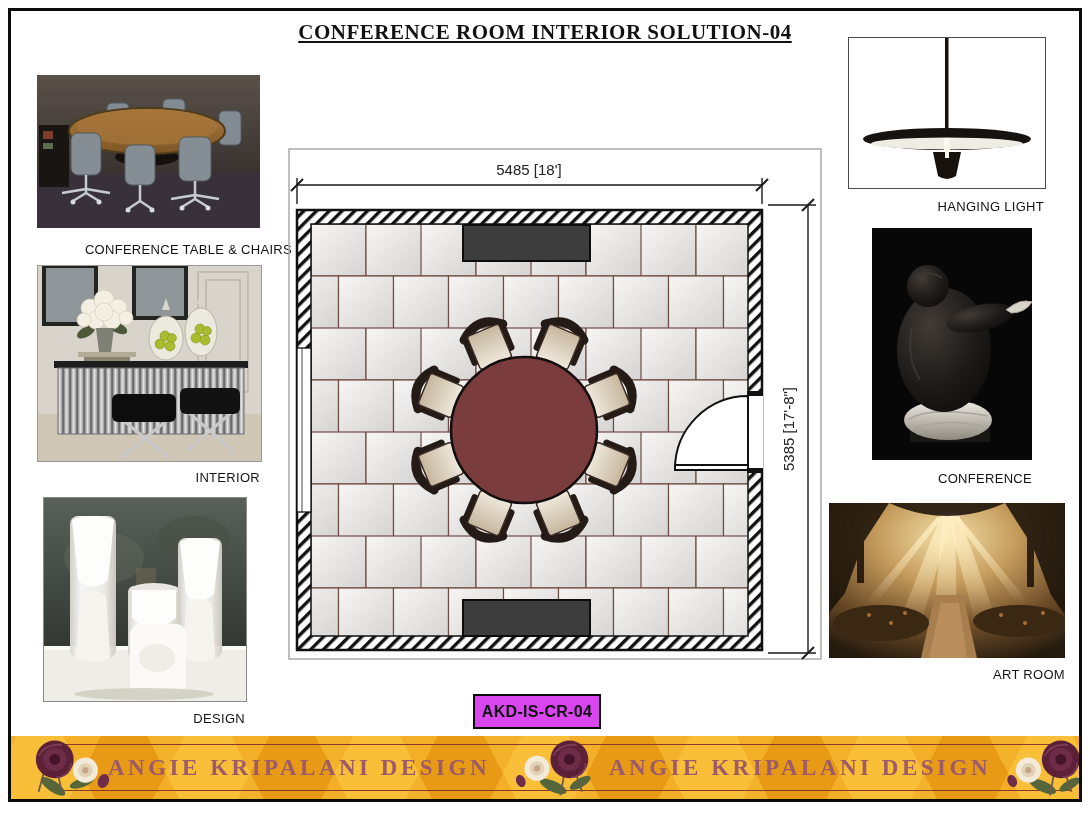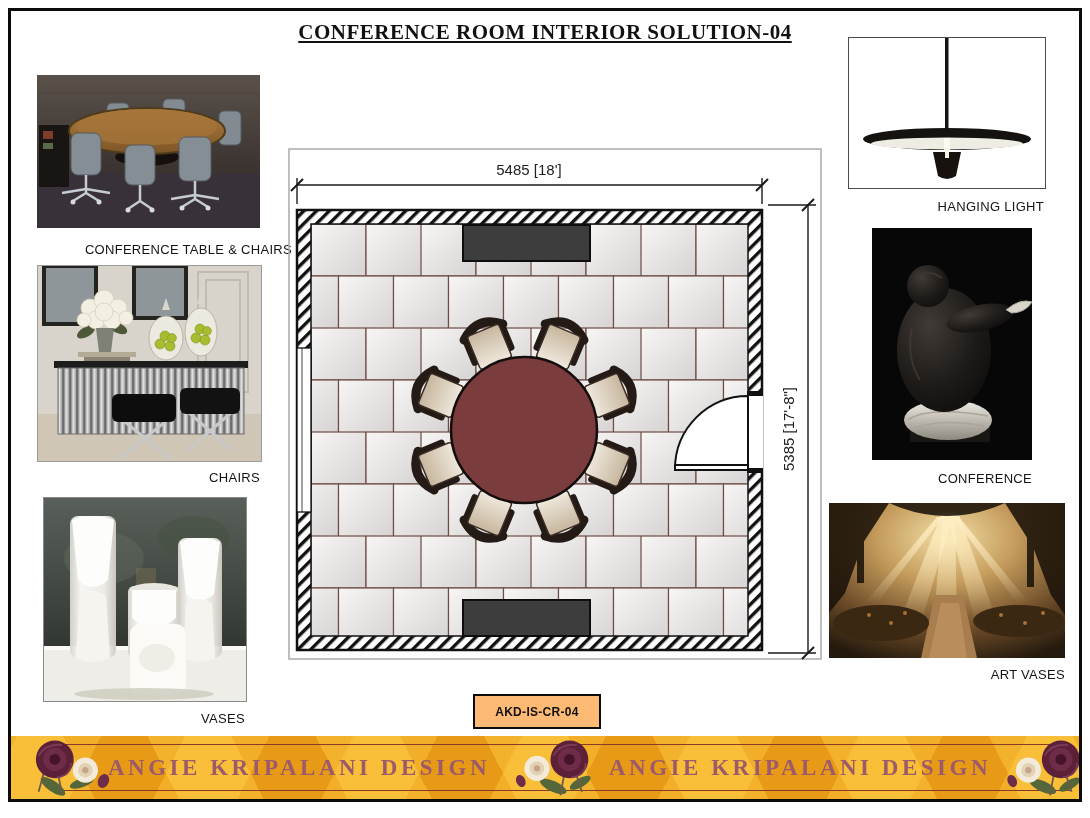--- a/index.html
+++ b/index.html
@@ -6,22 +6,22 @@
   .page{position:relative;width:1090px;height:818px;background:#fff;overflow:hidden;
         font-family:"Liberation Sans",sans-serif;}
   .board{position:absolute;left:8px;top:8px;width:1068px;height:788px;border:3px solid #0b0b0b;background:#fff;}
   .board-title{position:absolute;left:0;top:9px;width:100%;text-align:center;margin:0;
                font-family:"Liberation Serif",serif;font-weight:bold;font-size:21px;color:#111;
                text-decoration:underline;letter-spacing:.5px;}
   .photo{position:absolute;display:block;}
   .caption{position:absolute;text-align:right;font-size:13px;color:#141414;letter-spacing:.3px;}
   .plan-wrap{position:absolute;left:277px;top:137px;width:534px;height:512px;}
   .code-box{position:absolute;left:462px;top:683px;width:124px;height:31px;border:2.5px solid #0b0b0b;
-            display:flex;align-items:center;justify-content:center;font-weight:bold;font-size:12px;color:#111;
-            letter-spacing:.3px;background:#fdba74;}
+            display:flex;align-items:center;justify-content:center;font-weight:bold;font-size:16px;color:#111;
+            letter-spacing:.3px;background:#d946ef;}
   .banner{position:absolute;left:0;bottom:0;width:100%;height:63px;overflow:hidden;
           background-color:#efa11a;
           background-image:
             repeating-linear-gradient(63deg, rgba(255,205,70,.45) 0 75px, rgba(221,140,10,.10) 75px 150px),
             repeating-linear-gradient(-63deg, rgba(255,205,70,.40) 0 75px, rgba(205,130,8,.18) 75px 150px);}
   .banner-rule{position:absolute;left:42px;right:8px;height:1px;background:#8a3a28;}
   .banner-rule.top{top:8px;} .banner-rule.bottom{bottom:8px;}
   .brand{position:absolute;top:50%;transform:translateY(-50%);text-align:center;
          font-family:"Liberation Serif",serif;font-size:23px;font-weight:600;letter-spacing:3.5px;
          color:#9c5a6a;white-space:nowrap;}
@@ -154,21 +154,21 @@
 
     <g>
       <g stroke="#c9c9c9" stroke-width="3">
         <path d="M150 146 l44 38 M194 146 l-44 38"></path>
         <path d="M82 152 l50 40 M132 152 l-50 40"></path>
       </g>
       <rect x="142" y="122" width="60" height="26" rx="6" fill="#121212"></rect>
       <rect x="74" y="128" width="64" height="28" rx="6" fill="#0d0d0d"></rect>
     </g>
   </svg>
-  <div class="caption" style="left:26px;top:459px;width:223px;">CHAIRS</div>
+  <div class="caption" style="left:26px;top:459px;width:223px;">INTERIOR</div>
 
   <svg class="photo" style="left:32px;top:486px;border:1px solid #8a8a8a;" width="202" height="203" viewBox="0 0 202 203">
     <defs>
       <linearGradient id="p3bg" x1="0" y1="0" x2="0" y2="1">
         <stop offset="0" stop-color="#59605a"></stop>
             <stop offset=".7" stop-color="#343a33"></stop>
             <stop offset="1" stop-color="#23271f"></stop>
       </linearGradient>
       <linearGradient id="p3v" x1="0" y1="0" x2="1" y2="0">
         <stop offset="0" stop-color="#d8d6cf"></stop>
@@ -191,21 +191,21 @@
       <path d="M136 44 q20 -8 40 0 l-6 52 q-14 13 -28 0 z" fill="#fdfdfb"></path>
       <path d="M139 160 q16 8 32 0 l-3 -54 q-13 -10 -26 0 z" fill="#f6f4ef"></path>
       <rect x="84" y="88" width="52" height="72" rx="6" fill="url(#p3v)"></rect>
       <ellipse cx="110" cy="92" rx="24" ry="7" fill="#e8e6df"></ellipse>
       <path d="M88 92 h44 v28 q-22 18 -44 0 z" fill="#fdfdfb"></path>
       <rect x="86" y="126" width="56" height="70" rx="10" fill="#fbfaf6"></rect>
       <ellipse cx="113" cy="160" rx="18" ry="14" fill="#efede6"></ellipse>
     </g>
     <ellipse cx="100" cy="196" rx="70" ry="6" fill="#cdc9bd" opacity=".8"></ellipse>
   </svg>
-  <div class="caption" style="left:32px;top:700px;width:202px;">VASES</div>
+  <div class="caption" style="left:32px;top:700px;width:202px;">DESIGN</div>
 
   <svg class="plan-wrap" viewBox="0 0 534 512">
     <defs>
       <pattern id="hatch" width="9" height="9" patternUnits="userSpaceOnUse" patternTransform="rotate(45)">
         <rect width="9" height="9" fill="#ffffff"></rect>
         <rect width="3.4" height="9" fill="#111111"></rect>
       </pattern>
       <linearGradient id="tileGrad" x1="0" y1="0" x2="1" y2="1">
         <stop offset="0" stop-color="#f7f6f5"></stop>
             <stop offset="1" stop-color="#d6d4d2"></stop>
@@ -356,21 +356,21 @@
     </g>
     <g fill="#c9803a" opacity=".8">
       <circle cx="40" cy="112" r="2"></circle>
           <circle cx="62" cy="120" r="2"></circle>
           <circle cx="76" cy="110" r="2"></circle>
           <circle cx="172" cy="112" r="2"></circle>
           <circle cx="196" cy="120" r="2"></circle>
           <circle cx="214" cy="110" r="2"></circle>
     </g>
   </svg>
-  <div class="caption" style="left:818px;top:656px;width:236px;">ART VASES</div>
+  <div class="caption" style="left:818px;top:656px;width:236px;">ART ROOM</div>
 
   <div class="banner">
     <div class="banner-rule top"></div>
     <div class="banner-rule bottom"></div>
     <div class="brand left">ANGIE KRIPALANI DESIGN</div>
     <div class="brand right">ANGIE KRIPALANI DESIGN</div>
 
     <svg class="flowers" style="left:14px;width:110px;" viewBox="0 0 120 70">
       <g fill="#55663a">
             <ellipse cx="30" cy="56" rx="16" ry="6" transform="rotate(35 30 56)"></ellipse>

